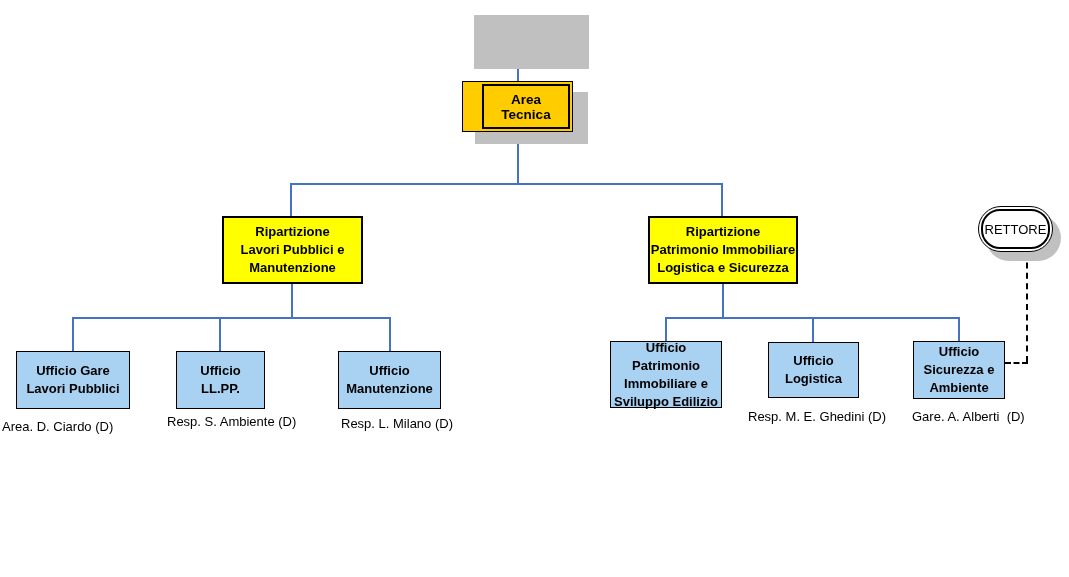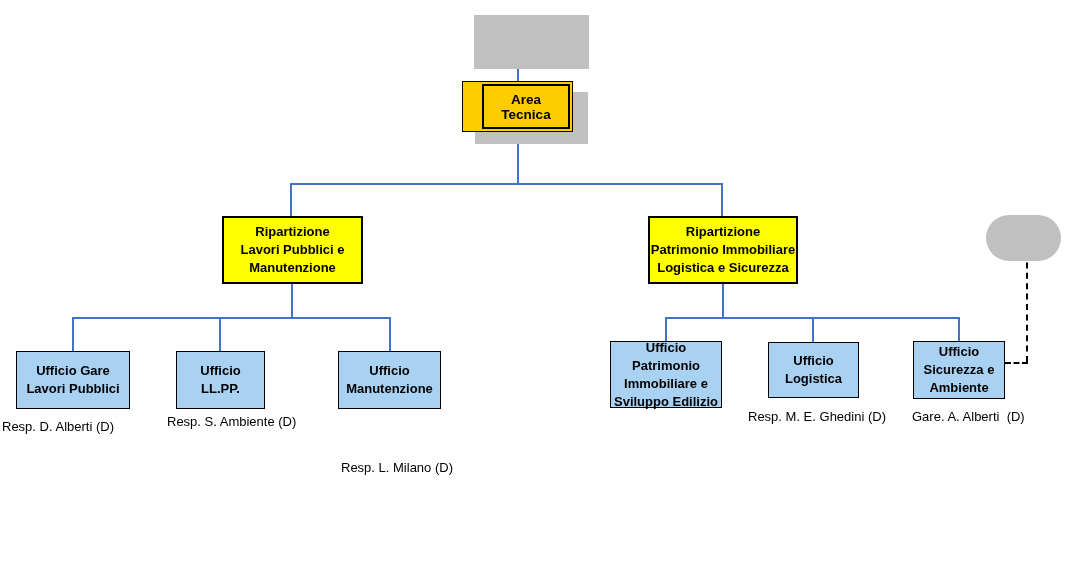--- a/index.html
+++ b/index.html
@@ -110,20 +110,25 @@
   <div class="node thin" style="left: 768px; top: 342px; width: 91px; height: 56px; background-color: rgb(169, 209, 242);">
     <span class="lbl">Ufficio
 Logistica</span>
   </div>
   <div class="node thin" style="left: 913px; top: 341px; width: 92px; height: 58px; background-color: rgb(169, 209, 242);">
     <span class="lbl">Ufficio
 Sicurezza e
 Ambiente</span>
   </div>
 
+  <div class="stadium-outer" style="left:978px;top:206px;width:75px;height:46px;">
+    <div class="stadium-inner">
+      <span>RETTORE</span>
+    </div>
+  </div>
 
-  <div class="resp" style="left:2px;top:419px;">Resp. D. Alberti (D)</div>
+  <div class="resp" style="left:2px;top:419px;">Area. D. Ciardo (D)</div>
   <div class="resp" style="left:167px;top:414px;">Resp. S. Ambiente (D)</div>
-  <div class="resp" style="left:341px;top:416px;margin-top:44px;">Resp. L. Milano (D)</div>
+  <div class="resp" style="left:341px;top:416px;">Resp. L. Milano (D)</div>
   <div class="resp" style="left:748px;top:409px;text-align:center;">Resp. M. E. Ghedini (D)</div>
   <div class="resp" style="left:912px;top:409px;">Gare. A. Alberti  (D)</div>
 
 </div>
 
 </body></html>

